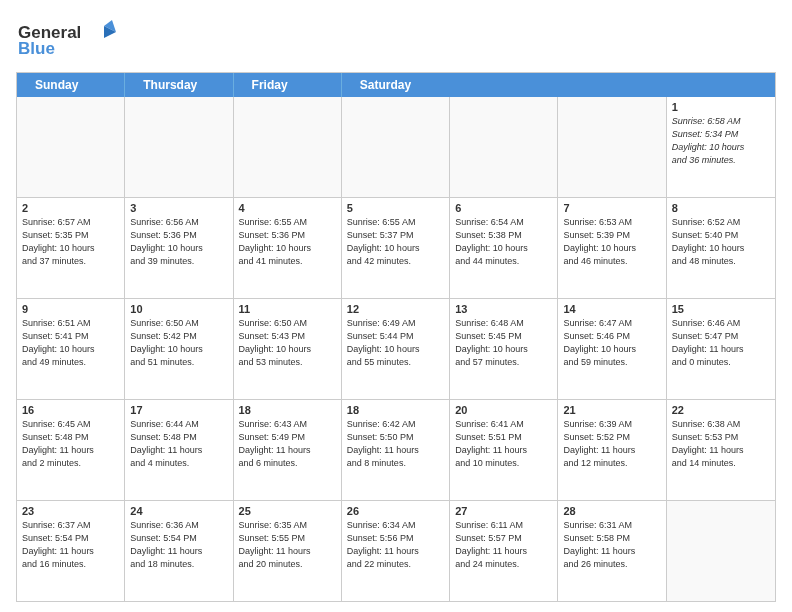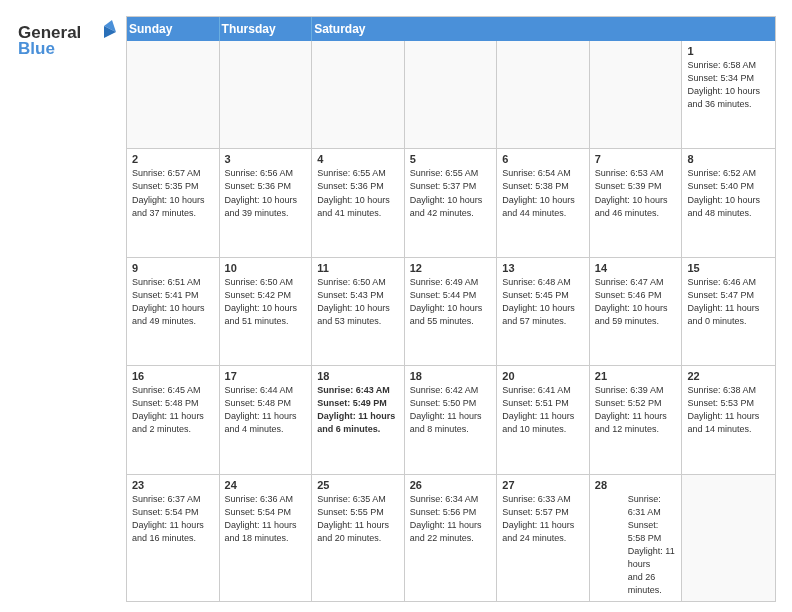--- a/index.html
+++ b/index.html
@@ -8,21 +8,21 @@
       background: #fff;
       width: 792px;
       height: 612px;
       overflow: hidden;
     }
     .page {
       width: 792px;
       height: 612px;
       padding: 16px 16px 10px 16px;
       display: flex;
-      flex-direction: row;
+      flex-direction: column;
     }
     .header {
       display: flex;
       justify-content: space-between;
       align-items: flex-start;
       margin-bottom: 10px;
     }
     .logo {
       display: flex;
       align-items: center;
@@ -47,21 +47,21 @@
     }
     .cal-header-row {
       display: grid;
       grid-template-columns: repeat(7, 1fr);
       background: #4a90d9;
     }
     .cal-header-cell {
       color: #fff;
       font-size: 12px;
       font-weight: bold;
-      padding: 5px 2px;
+      padding: 5px 18px;
       text-align: left;
       border-right: 1px solid #6aaee0;
     }
     .cal-header-cell:last-child { border-right: none; }
     .cal-body {
       flex: 1;
       display: flex;
       flex-direction: column;
     }
     .cal-row {
@@ -112,33 +112,34 @@
     <div class="title-block">
       <div class="cal-title"></div>
       <div class="cal-subtitle"></div>
     </div>
   </div>
 
   <div class="calendar">
     <div class="cal-header-row">
     <div class="cal-header-cell">Sunday</div>
         <div class="cal-header-cell">Thursday</div>
+        <div class="cal-header-cell">Friday</div>
         <div class="cal-header-cell">Saturday</div>
       </div>
     <div class="cal-body">
     <div class="cal-row">
           <div class="cal-cell empty"></div>
           <div class="cal-cell empty"></div>
           <div class="cal-cell empty"></div>
           <div class="cal-cell empty"></div>
           <div class="cal-cell empty"></div>
           <div class="cal-cell empty"></div>
           <div class="cal-cell">
             <span class="day-num">1</span>
-            <div class="cell-info" style="white-space: pre-line;">Sunrise: 6:58 AM
+            <div class="cell-info" style="white-space: pre-line; font-style: italic;">Sunrise: 6:58 AM
 Sunset: 5:34 PM
 Daylight: 10 hours
 and 36 minutes.</div>
           </div>
         </div>
         <div class="cal-row">
           <div class="cal-cell">
             <span class="day-num">2</span>
             <div class="cell-info" style="white-space: pre-line;">Sunrise: 6:57 AM
 Sunset: 5:35 PM
@@ -249,21 +250,21 @@
           </div>
           <div class="cal-cell">
             <span class="day-num">17</span>
             <div class="cell-info" style="white-space: pre-line;">Sunrise: 6:44 AM
 Sunset: 5:48 PM
 Daylight: 11 hours
 and 4 minutes.</div>
           </div>
           <div class="cal-cell">
             <span class="day-num">18</span>
-            <div class="cell-info" style="white-space: pre-line; font-weight: bold;">Sunrise: 6:43 AM
+            <div class="cell-info" style="white-space: pre-line;">Sunrise: 6:43 AM
 Sunset: 5:49 PM
 Daylight: 11 hours
 and 6 minutes.</div>
           </div>
           <div class="cal-cell">
             <span class="day-num">18</span>
             <div class="cell-info" style="white-space: pre-line;">Sunrise: 6:42 AM
 Sunset: 5:50 PM
 Daylight: 11 hours
 and 8 minutes.</div>
@@ -314,28 +315,28 @@
           </div>
           <div class="cal-cell">
             <span class="day-num">26</span>
             <div class="cell-info" style="white-space: pre-line;">Sunrise: 6:34 AM
 Sunset: 5:56 PM
 Daylight: 11 hours
 and 22 minutes.</div>
           </div>
           <div class="cal-cell">
             <span class="day-num">27</span>
-            <div class="cell-info" style="white-space: pre-line;">Sunrise: 6:33 AM
+            <div class="cell-info" style="white-space: pre-line;">Sunrise: 6:11 AM
 Sunset: 5:57 PM
 Daylight: 11 hours
 and 24 minutes.</div>
           </div>
           <div class="cal-cell">
             <span class="day-num">28</span>
-            <div class="cell-info" style="white-space: pre-line; margin-left: 33px;">Sunrise: 6:31 AM
+            <div class="cell-info" style="white-space: pre-line;">Sunrise: 6:31 AM
 Sunset: 5:58 PM
 Daylight: 11 hours
 and 26 minutes.</div>
           </div>
           <div class="cal-cell empty"></div>
         </div>
       </div>
   </div>
 </div>
 

